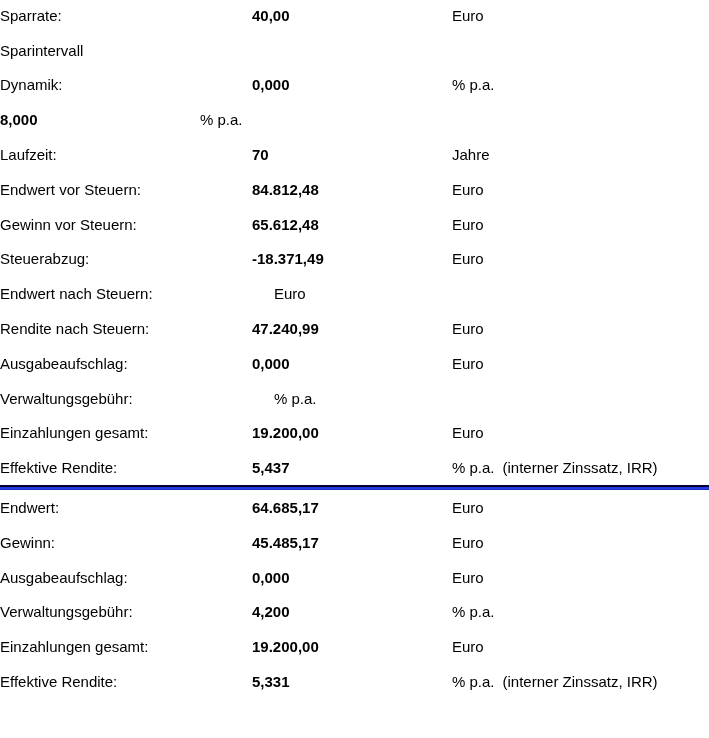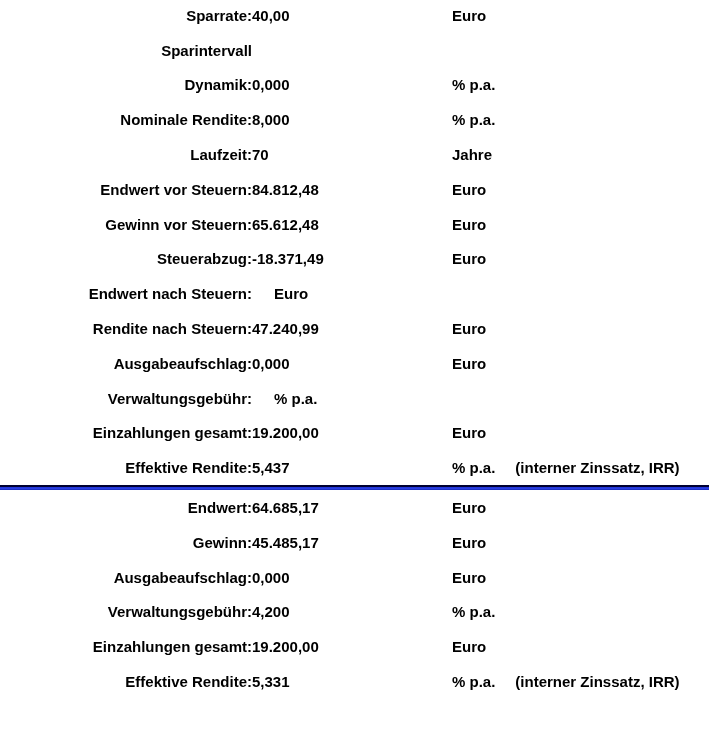--- a/index.html
+++ b/index.html
@@ -18,38 +18,38 @@
   }
   .row {
     display: flex;
     align-items: center;
     height: 34.8px;
     white-space: nowrap;
   }
   .lbl {
     display: inline-block;
     width: 252px;
-    text-align: right;
-    font-weight: bold;
+    text-align: left;
+    font-weight: normal;
     font-size: 15px;
   }
   .val {
     display: inline-block;
     width: 178px;
     font-weight: bold;
     font-size: 15px;
   }
   .unitwrap {
     display: inline-block;
     margin-left: 22px;
     font-size: 15px;
-    font-weight: bold;
+    font-weight: normal;
   }
   .note {
-    margin-left: 20px;
+    margin-left: 8px;
   }
   .note:empty { margin-left: 0; }
   .separator {
     height: 5px;
     width: 709px;
     background: linear-gradient(to bottom,
       #000033 0%, #000033 30%,
       #1b2fd6 30%, #2a3fe0 70%,
       #1526b8 100%);
   }
@@ -68,21 +68,20 @@
     <div class="row">
       <span class="lbl">Sparintervall</span>
       <span class="unitwrap"><span class="unit"></span><span class="note"></span></span>
     </div>
     <div class="row">
       <span class="lbl">Dynamik:</span>
       <span class="val">0,000</span>
       <span class="unitwrap"><span class="unit">% p.a.</span><span class="note"></span></span>
     </div>
     <div class="row">
-      <span class="lbl">Nominale Rendite:</span>
       <span class="val">8,000</span>
       <span class="unitwrap"><span class="unit">% p.a.</span><span class="note"></span></span>
     </div>
     <div class="row">
       <span class="lbl">Laufzeit:</span>
       <span class="val">70</span>
       <span class="unitwrap"><span class="unit">Jahre</span><span class="note"></span></span>
     </div>
     <div class="row">
       <span class="lbl">Endwert vor Steuern:</span>

